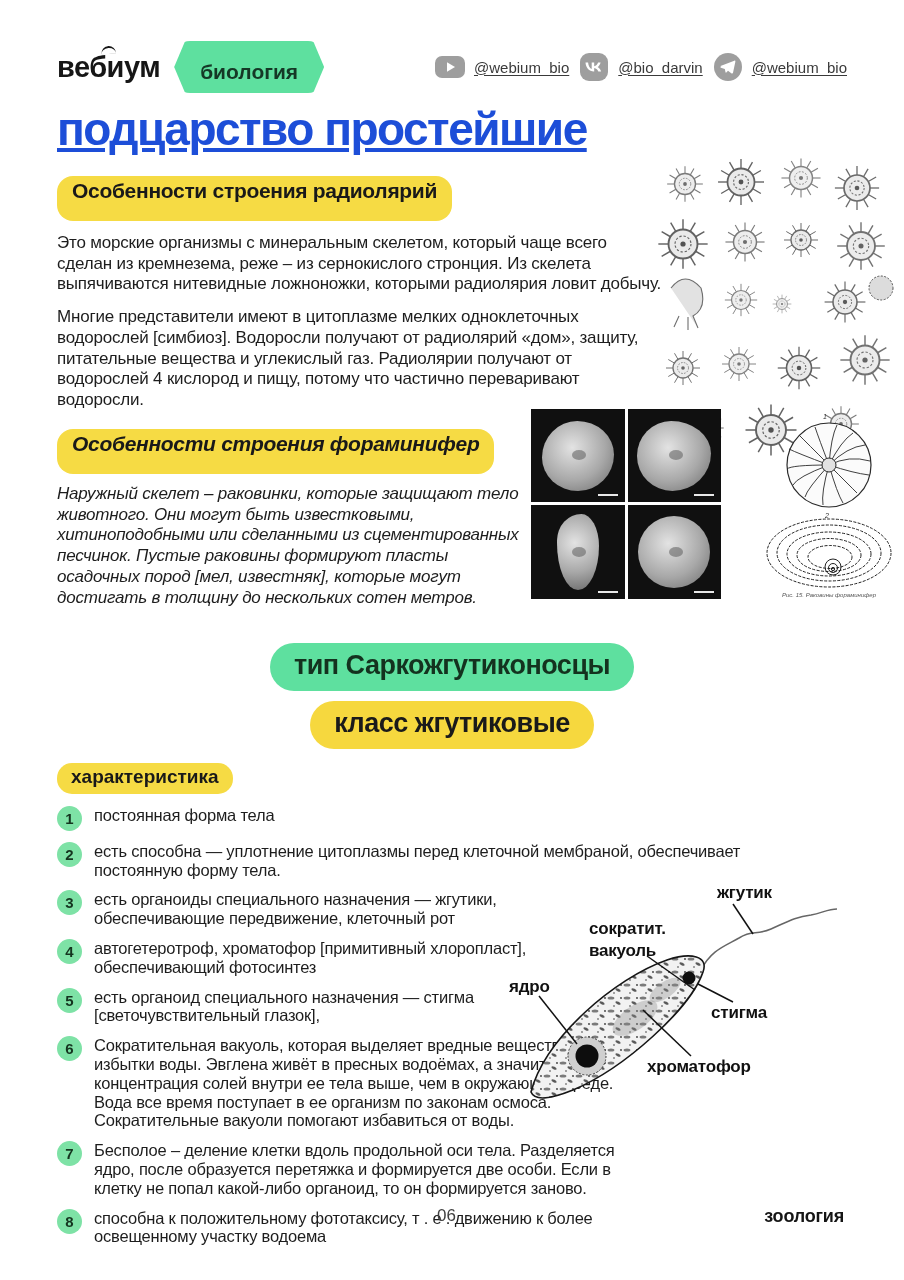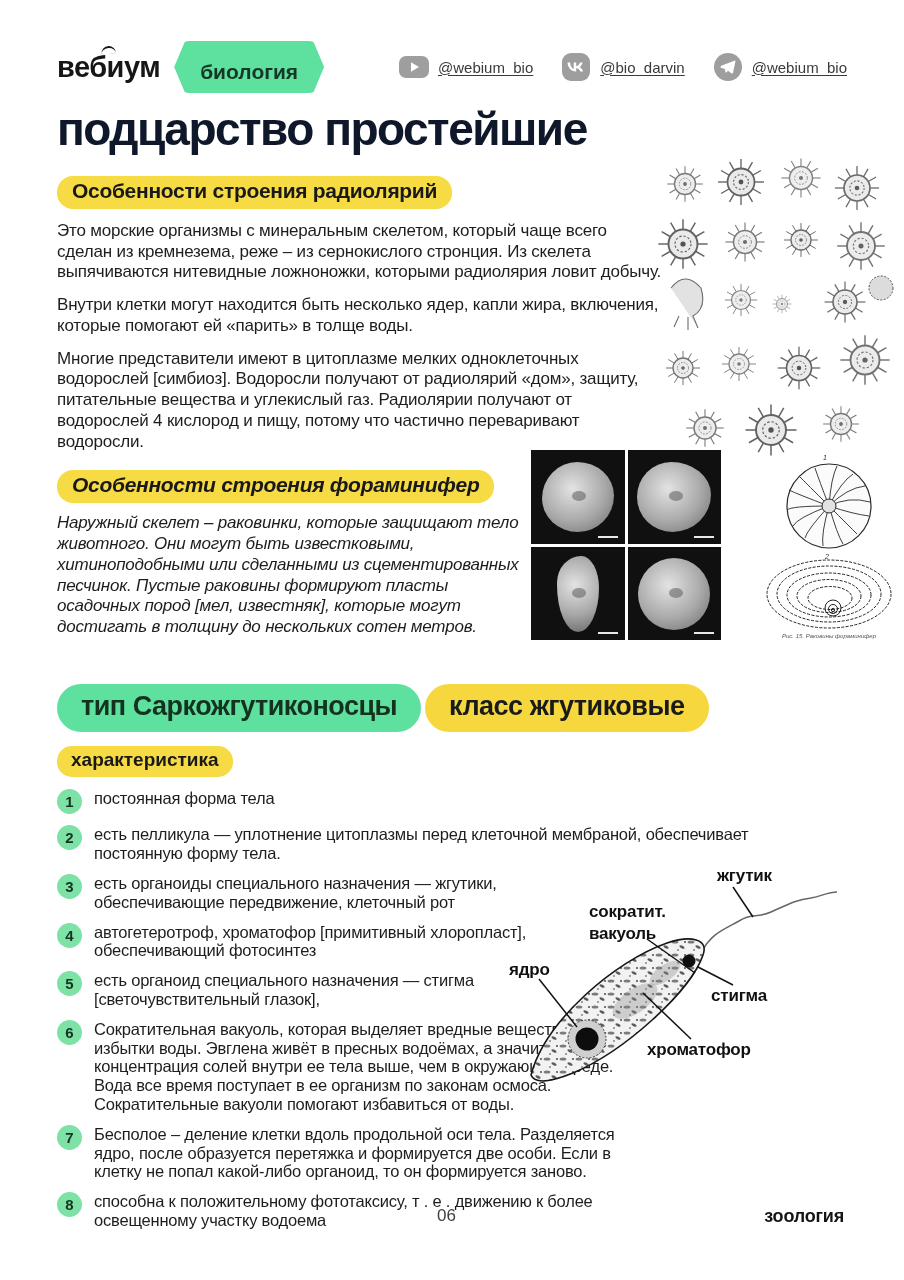--- a/index.html
+++ b/index.html
@@ -9,30 +9,30 @@
 
   
   .header { display:flex; align-items:center; height:42px; }
   .logo { position:relative; font-size:29px; font-weight:600; letter-spacing:-0.5px; color:#161616; }
   .logo-breve { position:absolute; left:43%; top:-5px; width:15px; height:8px;
     border:2px solid #161616; border-bottom:none; border-left:none; border-right:none;
     border-radius:50% 50% 0 0 / 100% 100% 0 0; transform:rotate(-4deg); }
   .subject-pill { margin-left:14px; background:#5ee09f; color:#153826; font-size:21px; font-weight:600;
     padding:19px 26px 9px; clip-path:polygon(11px 0, calc(100% - 11px) 0, 100% 50%, calc(100% - 11px) 100%, 11px 100%, 0 50%);
     border-radius:16px; }
-  .socials { margin-left:auto; display:flex; align-items:center; gap:28px; }
+  .socials { margin-left:auto; display:flex; align-items:center; gap:10px; }
   .social { display:flex; align-items:center; gap:9px; }
   .social .handle { font-size:15px; color:#3a3a3a; text-decoration:underline; text-underline-offset:2px; }
   .sicon { width:30px; height:30px; display:flex; align-items:center; justify-content:center; }
 
   
-  .title { margin-top:14px; font-size:46px; font-weight:600; letter-spacing:-1.5px; color:#0f172a; }
-
-  
-  .ypill { display:inline-block; background:#f6db44; border-radius:16px; padding:3px 15px 6px;
+  .title { margin-top:14px; font-size:46px; font-weight:600; letter-spacing:-1.5px; color:#1d4ed8;text-decoration:underline; }
+
+  
+  .ypill { display:inline-block; background:#f6db44; border-radius:16px; padding:3px 15px 18px;
     font-size:21px; font-weight:600; letter-spacing:-0.3px; color:#191919; }
 
   p.body { font-size:17px; line-height:1.22; letter-spacing:-0.2px; color:#1d1d1d; }
 
   
   .sec-rad { position:relative; margin-top:20px; }
   .sec-rad p { width:605px; margin-top:12px; }
   .fig-rad { position:absolute; left:592px; top:-24px; width:252px; height:308px; }
 
   
@@ -46,21 +46,21 @@
   .blob2 { width:74px; height:70px; border-radius:46% 54% 52% 48% / 50% 46% 54% 50%; }
   .blob3 { width:42px; height:76px; border-radius:58% 42% 50% 50% / 35% 42% 58% 62%; }
   .blob4 { width:72px; height:72px; border-radius:50%; }
   .blob::after { content:""; position:absolute; width:14px; height:10px; left:44%; top:44%;
     background:#5c5c5c; border-radius:50%; opacity:.55; }
   .scalebar { position:absolute; right:7px; bottom:6px; width:20px; height:2px; background:#e8e8e8; }
   .fig-draw { position:absolute; left:696px; top:-18px; width:152px; }
   .fig-draw .cap { margin-top:3px; font-size:6px; line-height:1.3; color:#555; text-align:center; letter-spacing:0; }
 
   
-  .badges { display:flex; gap:4px; margin-top:18px; align-items:center; }
+  .badges { display:flex; gap:10px; margin-top:18px; align-items:center;flex-direction:column; }
   .gbadge { background:#5ee09f; color:#14321f; border-radius:27px; padding:7px 24px 10px; font-size:27px; font-weight:600; letter-spacing:-0.5px; }
   .ybadge { background:#f6d83e; color:#1a1a1a; border-radius:27px; padding:7px 24px 10px; font-size:27px; font-weight:600; letter-spacing:-0.5px; }
   .intro { margin-top:14px; width:806px; }
   .char-pill { display:inline-block; margin-top:14px; background:#f6db44; border-radius:15px; padding:3px 14px 6px;
     font-size:19px; font-weight:600; color:#191919; }
 
   
   .char-list { position:relative; margin-top:12px; }
   .item { display:flex; gap:12px; align-items:flex-start; margin-bottom:11px; }
   .numc { flex:0 0 25px; width:25px; height:25px; border-radius:50%; background:#7ee2a6; color:#14341f;
@@ -121,21 +121,20 @@
     </div>
   </div>
 
   
   <h1 class="title">подцарство простейшие</h1>
 
   
   <div class="sec-rad">
     <span class="ypill">Особенности строения радиолярий</span>
     <p class="body">Это морские организмы с минеральным скелетом, который чаще всего сделан из кремнезема, реже – из сернокислого стронция. Из скелета выпячиваются нитевидные ложноножки, которыми радиолярия ловит добычу.</p>
-    <p class="body">Внутри клетки могут находится быть несколько ядер, капли жира, включения, которые помогают ей «парить» в толще воды.</p>
     <p class="body">Многие представители имеют в цитоплазме мелких одноклеточных водорослей [симбиоз]. Водоросли получают от радиолярий «дом», защиту, питательные вещества и углекислый газ. Радиолярии получают от водорослей 4 кислород и пищу, потому что частично переваривают водоросли.</p>
 
     
     <div class="fig-rad">
       <svg width="252" height="308" viewBox="0 0 252 308">
         <defs>
           <g id="radball" stroke="#5a5a5a" stroke-width="1">
             <circle r="10" fill="#e9e9e9" stroke-width="1.3"></circle>
             <circle r="5.5" fill="none" stroke-dasharray="1.6 1.3" stroke-width="0.8"></circle>
             <circle r="1.8" fill="#4a4a4a" stroke="none"></circle>
@@ -253,21 +252,21 @@
 
   
   <div class="char-list">
 
     <div class="item w1">
         <span class="numc">1</span>
         <p>постоянная форма тела</p>
       </div>
     <div class="item w2">
         <span class="numc">2</span>
-        <p>есть пелликула — уплотнение цитоплазмы перед клеточной мембраной, обеспечивает постоянную форму тела.</p>
+        <p>есть способна — уплотнение цитоплазмы перед клеточной мембраной, обеспечивает постоянную форму тела.</p>
       </div>
     <div class="item w3">
         <span class="numc">3</span>
         <p>есть органоиды специального назначения — жгутики, обеспечивающие передвижение, клеточный рот</p>
       </div>
     <div class="item w4">
         <span class="numc">4</span>
         <p>автогетеротроф, хроматофор [примитивный хлоропласт], обеспечивающий фотосинтез</p>
       </div>
     <div class="item w5">

